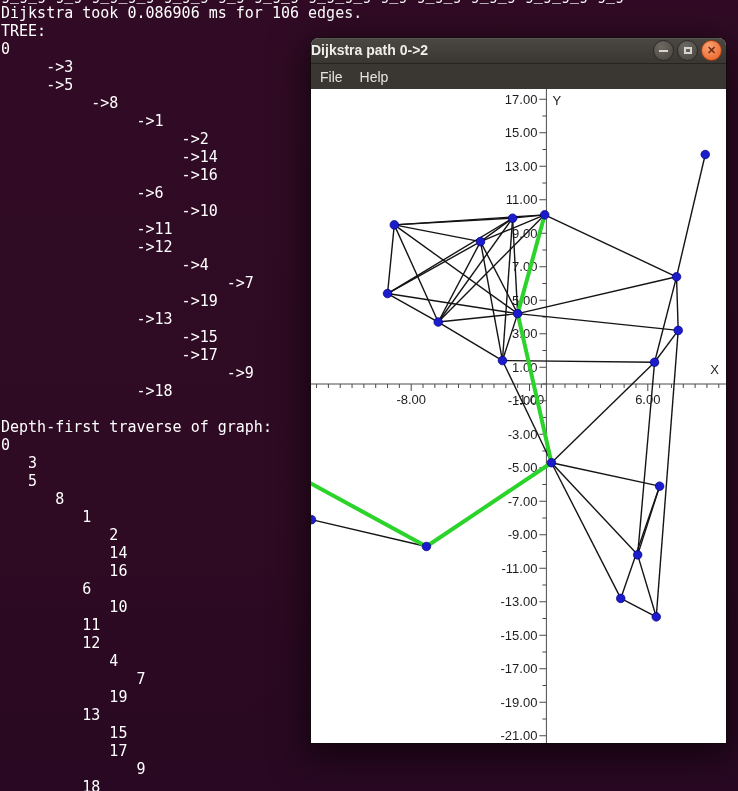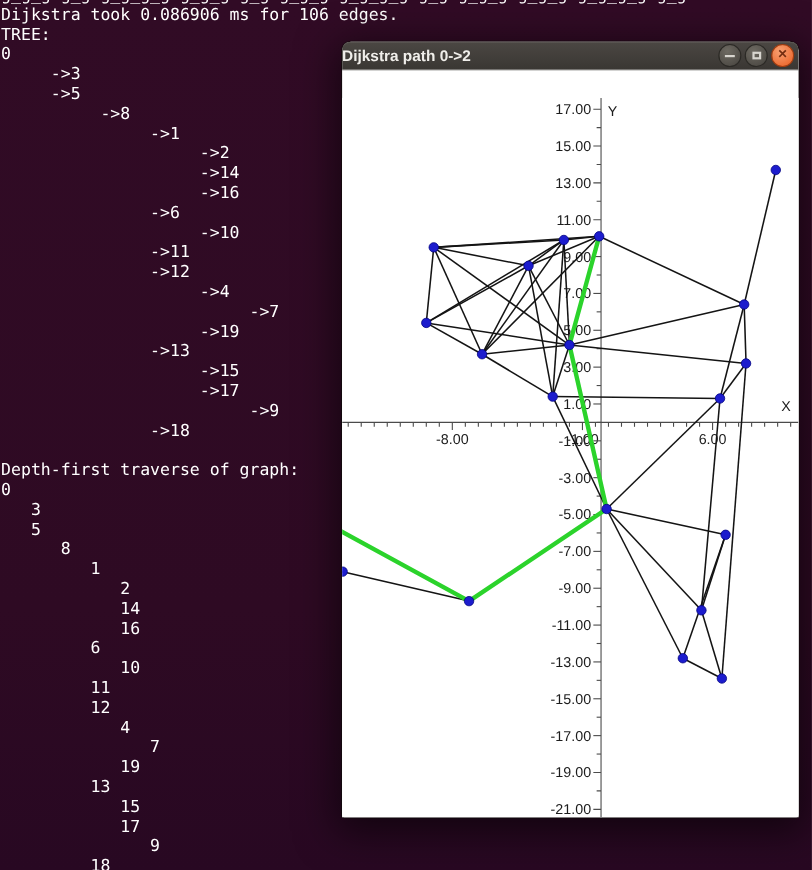--- a/index.html
+++ b/index.html
@@ -96,20 +96,24 @@
       <div class="wbtn gray">
         <span class="glyph-min"></span>
       </div>
       <div class="wbtn gray">
         <span class="glyph-max"></span>
       </div>
       <div class="wbtn orange">
         <span class="glyph-close">✕</span>
       </div>
     </div>
+  </div>
+  <div class="menubar">
+    <span>File</span>
+    <span>Help</span>
   </div>
   <div class="plot">
     <svg id="plot-svg" width="415" height="654" viewBox="0 0 415 654">
         <line x1="0" x2="415" y1="295" y2="295" stroke="#4b4b4b" stroke-width="1"></line>
         <line x1="235.4" x2="235.4" y1="0" y2="654" stroke="#4b4b4b" stroke-width="1"></line>
         <line x1="5.560000000000031" x2="5.560000000000031" y1="295" y2="299" stroke="#4b4b4b" stroke-width="1"></line>
         <line x1="17.390000000000015" x2="17.390000000000015" y1="295" y2="299" stroke="#4b4b4b" stroke-width="1"></line>
         <line x1="29.22" x2="29.22" y1="295" y2="299" stroke="#4b4b4b" stroke-width="1"></line>
         <line x1="41.04999999999998" x2="41.04999999999998" y1="295" y2="299" stroke="#4b4b4b" stroke-width="1"></line>
         <line x1="52.87999999999997" x2="52.87999999999997" y1="295" y2="299" stroke="#4b4b4b" stroke-width="1"></line>

